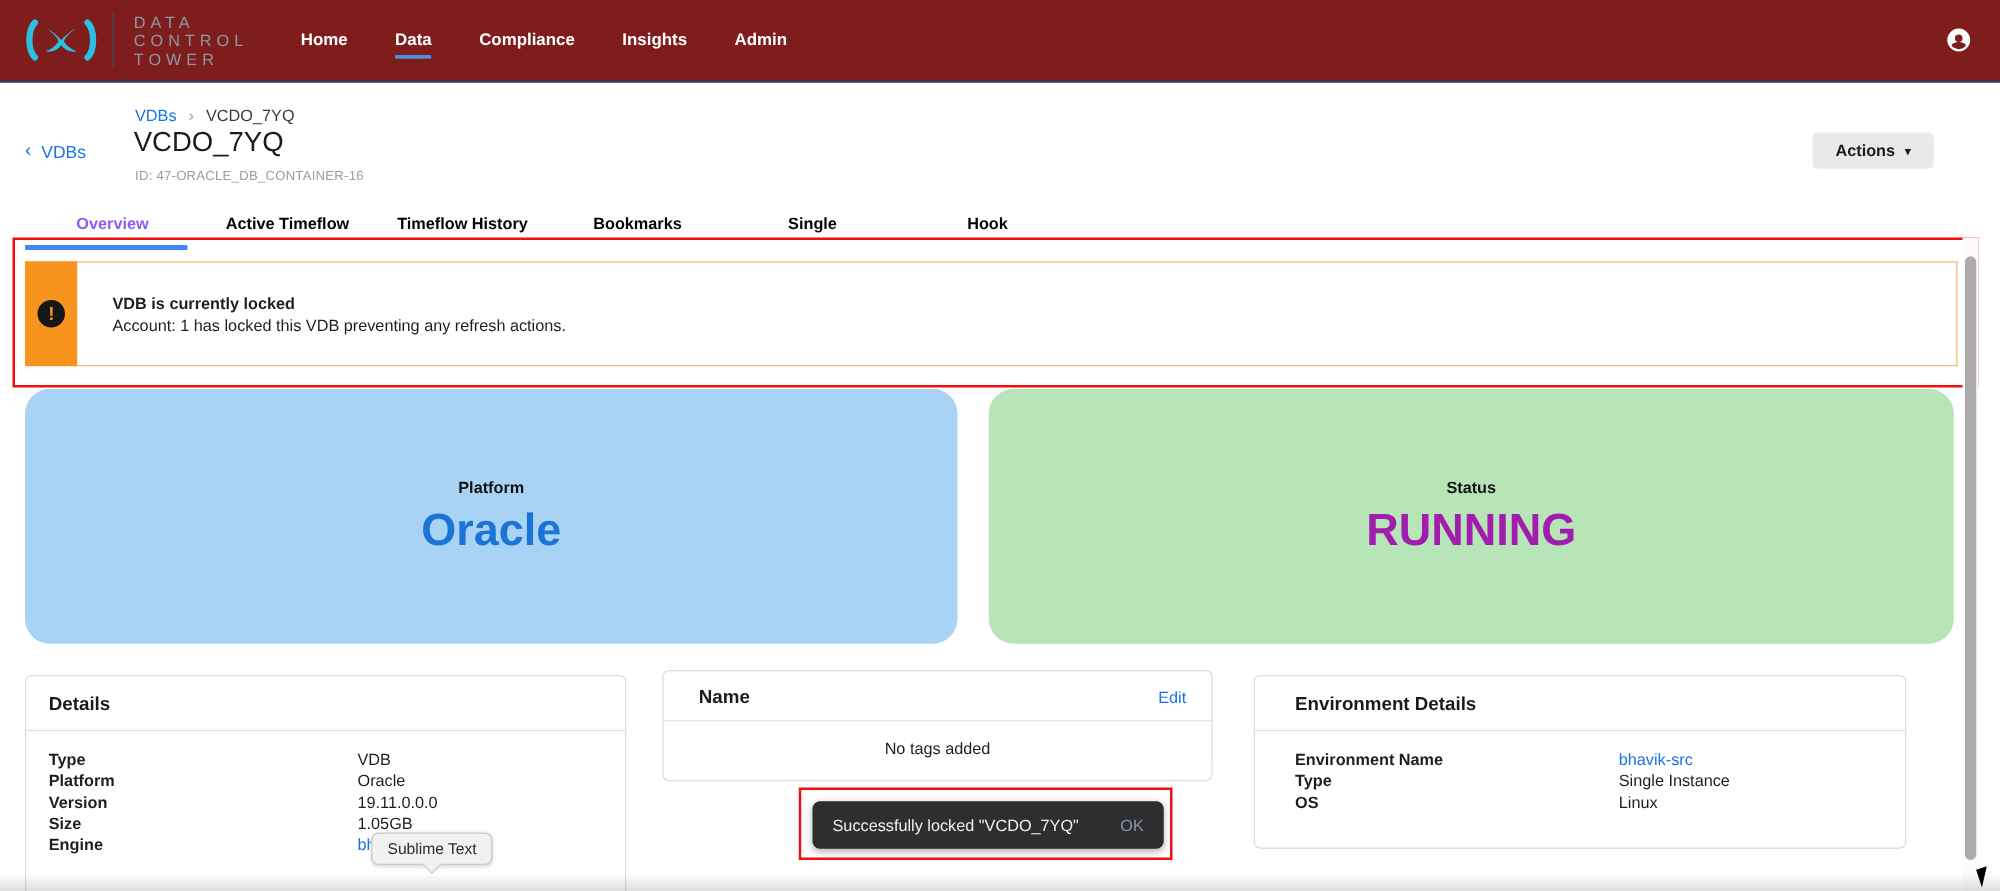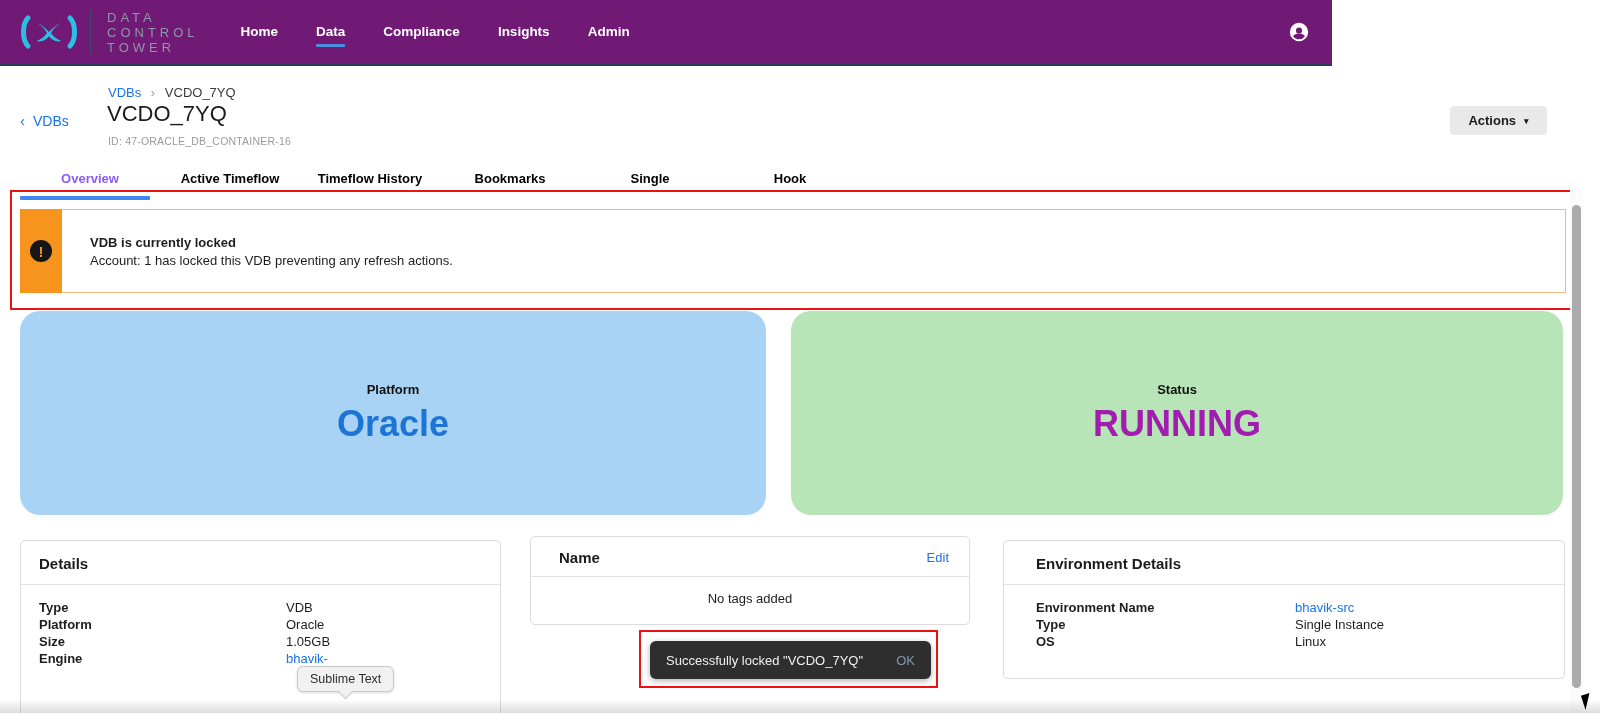--- a/index.html
+++ b/index.html
@@ -1,21 +1,21 @@
 <!DOCTYPE html>
 <html><head>
 <meta charset="utf-8">
 <style>
   * { margin:0; padding:0; box-sizing:border-box; }
   html,body { width:1600px; height:713px; overflow:hidden; background:#fff;
               font-family:"Liberation Sans", sans-serif; position:relative; }
 
   
-  .topnav { position:absolute; top:0; left:0; width:1332px; height:66px;
-            background:#701a75; display:flex; align-items:center; border-bottom:2px solid #2a3a5c; }
+  .topnav { position:absolute; top:0; left:0; width:1600px; height:66px;
+            background:#7f1d1d; display:flex; align-items:center; border-bottom:2px solid #2a3a5c; }
   .brand { display:flex; align-items:center; margin-left:18px; }
   .logo-mark { width:62px; height:44px; display:flex; align-items:center; justify-content:center; }
   .brand-sep { width:1px; height:44px; background:#3c4c6b; margin:0 16px 0 10px; }
   .wordmark { display:flex; flex-direction:column; justify-content:center; }
   .wordmark span { color:#8e97a7; font-size:13px; letter-spacing:4px; line-height:15px; font-weight:400; }
   .nav-menu { display:flex; gap:38px; margin-left:42px; }
   .nav-item { color:#ffffff; font-size:13.5px; font-weight:700; text-decoration:none;
               padding:6px 0 8px 0; position:relative; cursor:pointer; }
   .nav-item.active::after { content:""; position:absolute; left:0; right:0; bottom:0;
               height:3px; background:#4a8fe2; border-radius:1px; }
@@ -82,21 +82,21 @@
   .kv-row { display:flex; font-size:13px; line-height:17px; color:#1e1e1e; }
   .kv-label { font-weight:700; }
   .details-card .kv-label { width:247px; }
   .env-card .kv-label { width:259px; }
   .kv-link { color:#1a73e8; cursor:pointer; }
 
   .tags-card { left:530px; top:536px; width:440px; height:89px; }
   .tags-card .card-head { padding:12px 20px 10px 28px; }
   .tags-empty { text-align:center; font-size:13px; color:#1e1e1e; padding-top:14px; }
 
-  .env-card { left:1003px; top:540px; width:562px; height:139px; }
+  .env-card { left:1003px; top:540px; width:522px; height:139px; }
   .env-card .card-head { padding:14px 20px 12px 32px; }
   .env-card .kv-rows { padding-left:32px; }
 
   
   .toast { position:absolute; left:650px; top:641px; width:281px; height:38px;
            background:#2e2e2e; border-radius:6px; display:flex; align-items:center;
            padding:0 16px; box-shadow:0 2px 6px rgba(0,0,0,.3); }
   .toast-msg { color:#f0f0f0; font-size:13px; }
   .toast-ok { margin-left:auto; color:#8398b3; font-size:13px; font-weight:400;
               background:none; border:none; cursor:pointer; font-family:inherit; }
@@ -209,20 +209,24 @@
   <div class="kv-rows">
     <div class="kv-row">
       <span class="kv-label">Type</span>
       <span class="kv-value">VDB</span>
     </div>
     <div class="kv-row">
       <span class="kv-label">Platform</span>
       <span class="kv-value">Oracle</span>
     </div>
     <div class="kv-row">
+      <span class="kv-label">Version</span>
+      <span class="kv-value">19.11.0.0.0</span>
+    </div>
+    <div class="kv-row">
       <span class="kv-label">Size</span>
       <span class="kv-value">1.05GB</span>
     </div>
     <div class="kv-row">
       <span class="kv-label">Engine</span>
       <span class="kv-value kv-link">bhavik-</span>
     </div>
   </div>
 </div>
 

